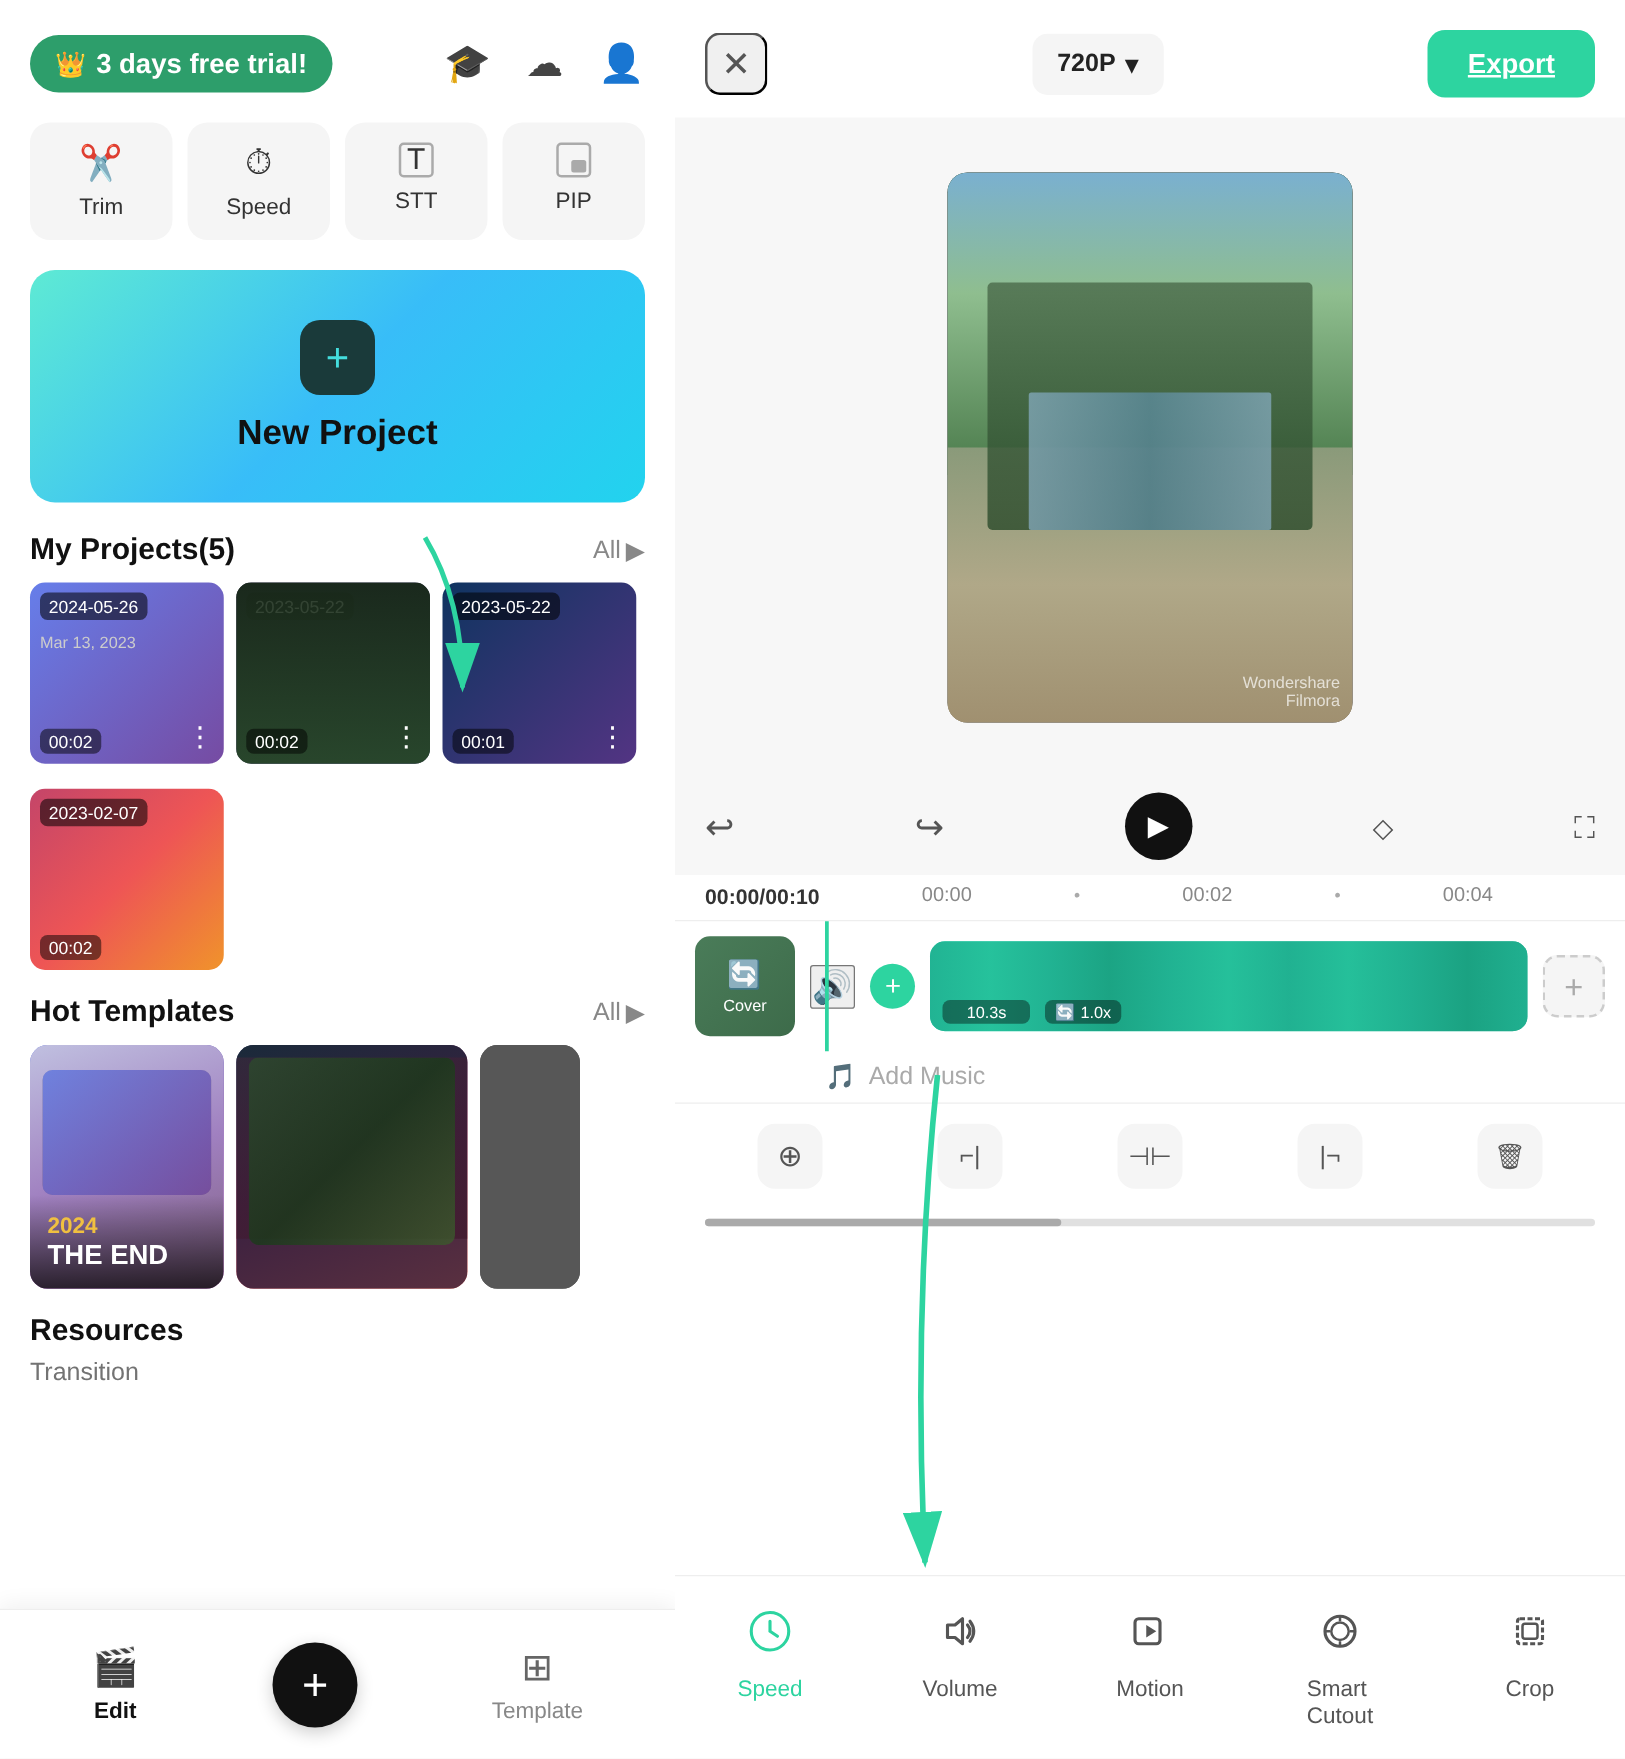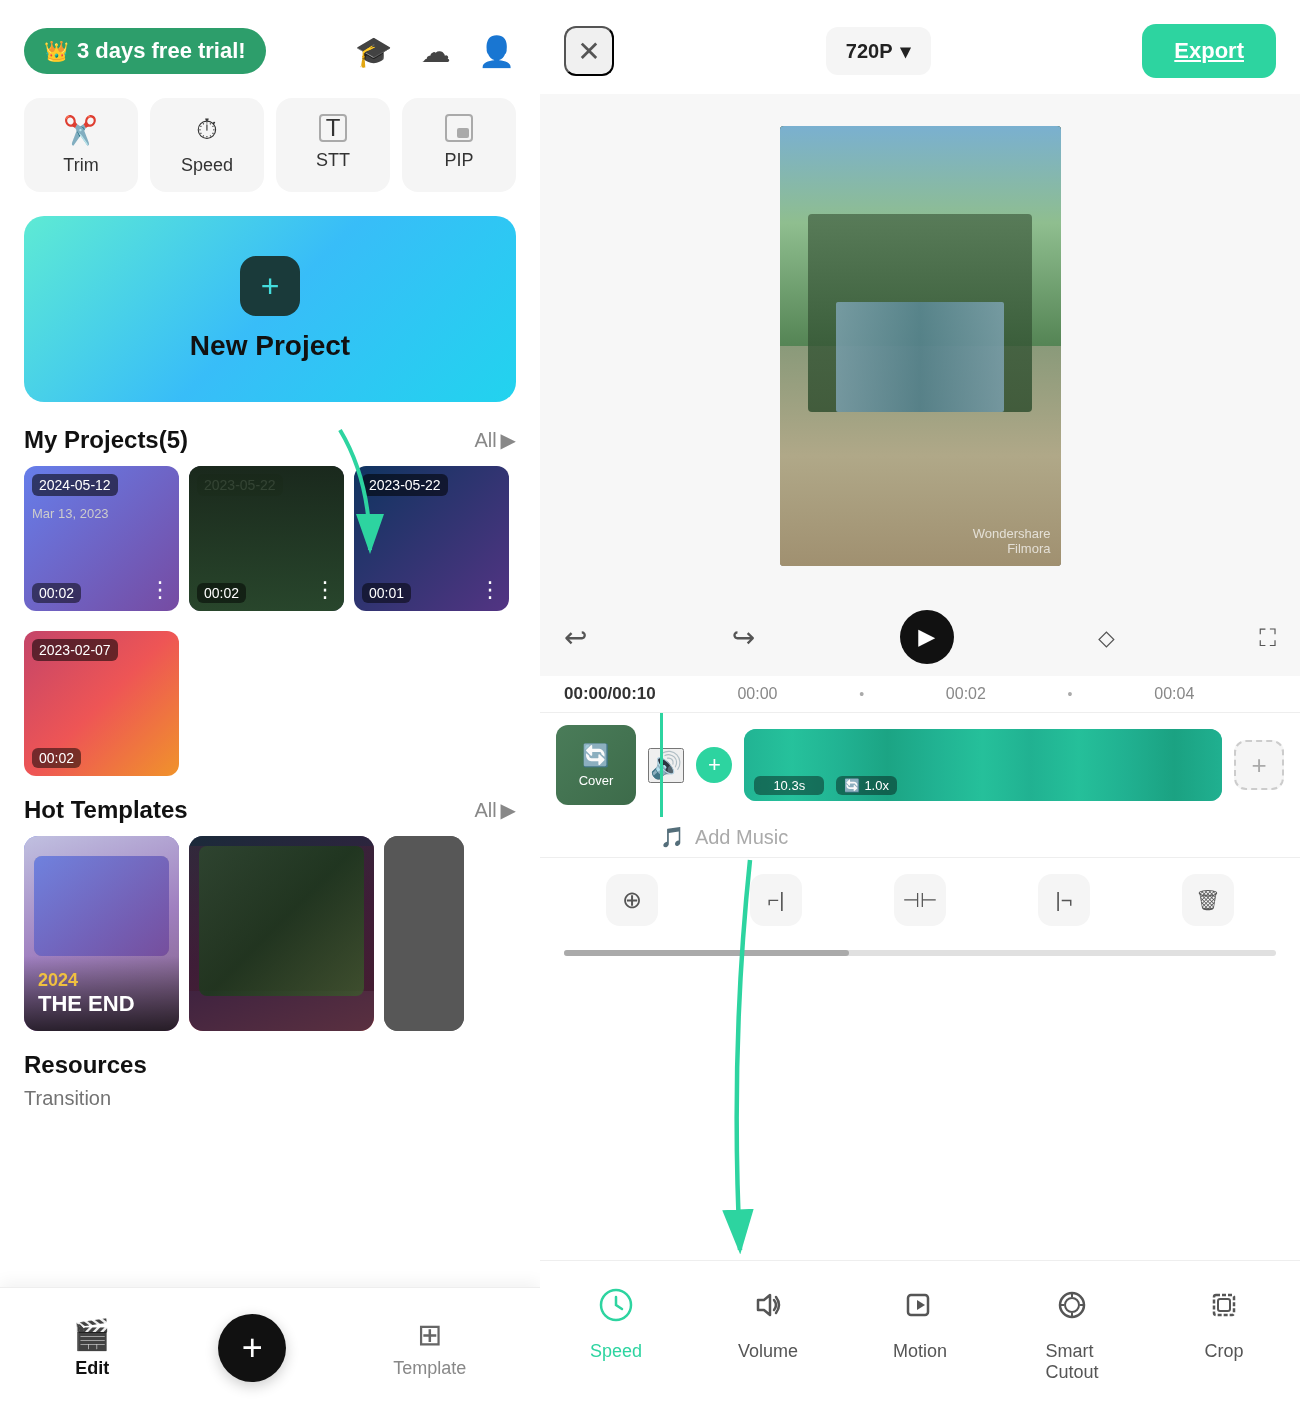--- a/index.html
+++ b/index.html
@@ -360,24 +360,24 @@
       border-radius: 14px;
       padding: 14px 32px;
       font-size: 22px;
       font-weight: 700;
       cursor: pointer;
       text-decoration: underline;
     }
 
     
     .video-preview {
-      margin: 20px auto;
-      width: 281px;
+      margin: 32px auto;
+      width: 324px;
       height: 440px;
-      border-radius: 4px;
+      border-radius: 16px;
       overflow: hidden;
       position: relative;
       background: #222;
     }
 
     .video-bg {
       width: 100%;
       height: 100%;
       background: linear-gradient(160deg, #4a7c59 0%, #3d6b4a 30%, #8aab78 50%, #c8b88a 70%, #a89070 90%);
       position: relative;
@@ -425,21 +425,20 @@
     
     .timeline-area {
       background: #fff;
       flex: 1;
       padding: 0;
       overflow: hidden;
     }
 
     .timeline-ruler {
       display: flex;
-      align-items: center;
       padding: 8px 24px;
       gap: 0;
       font-size: 16px;
       color: #888;
       border-bottom: 1px solid #eee;
     }
 
     .timeline-track {
       display: flex;
       align-items: center;
@@ -715,21 +714,21 @@
     <div class="section-header">
       <span class="section-title">My Projects(5)</span>
       <span class="all-link">
         <span>All</span>
         <span>▶</span>
       </span>
     </div>
 
     <div class="projects-grid">
       <div class="project-thumb thumb-1">
-        <span class="project-date">2024-05-12</span>
+        <span class="project-date">2024-05-26</span>
         <span class="project-sub" style="top:40px;font-size:13px;">Mar 13, 2023</span>
         <span class="project-duration">00:02</span>
         <span class="project-more">⋮</span>
       </div>
       <div class="project-thumb thumb-2">
         <span class="project-date">2023-05-22</span>
         <div style="width:100%;height:100%;background:linear-gradient(180deg,#1a2a1a 0%,#2a4a2a 100%);opacity:0.9;position:absolute;top:0;left:0;"></div>
         <span class="project-duration">00:02</span>
         <span class="project-more">⋮</span>
       </div>

